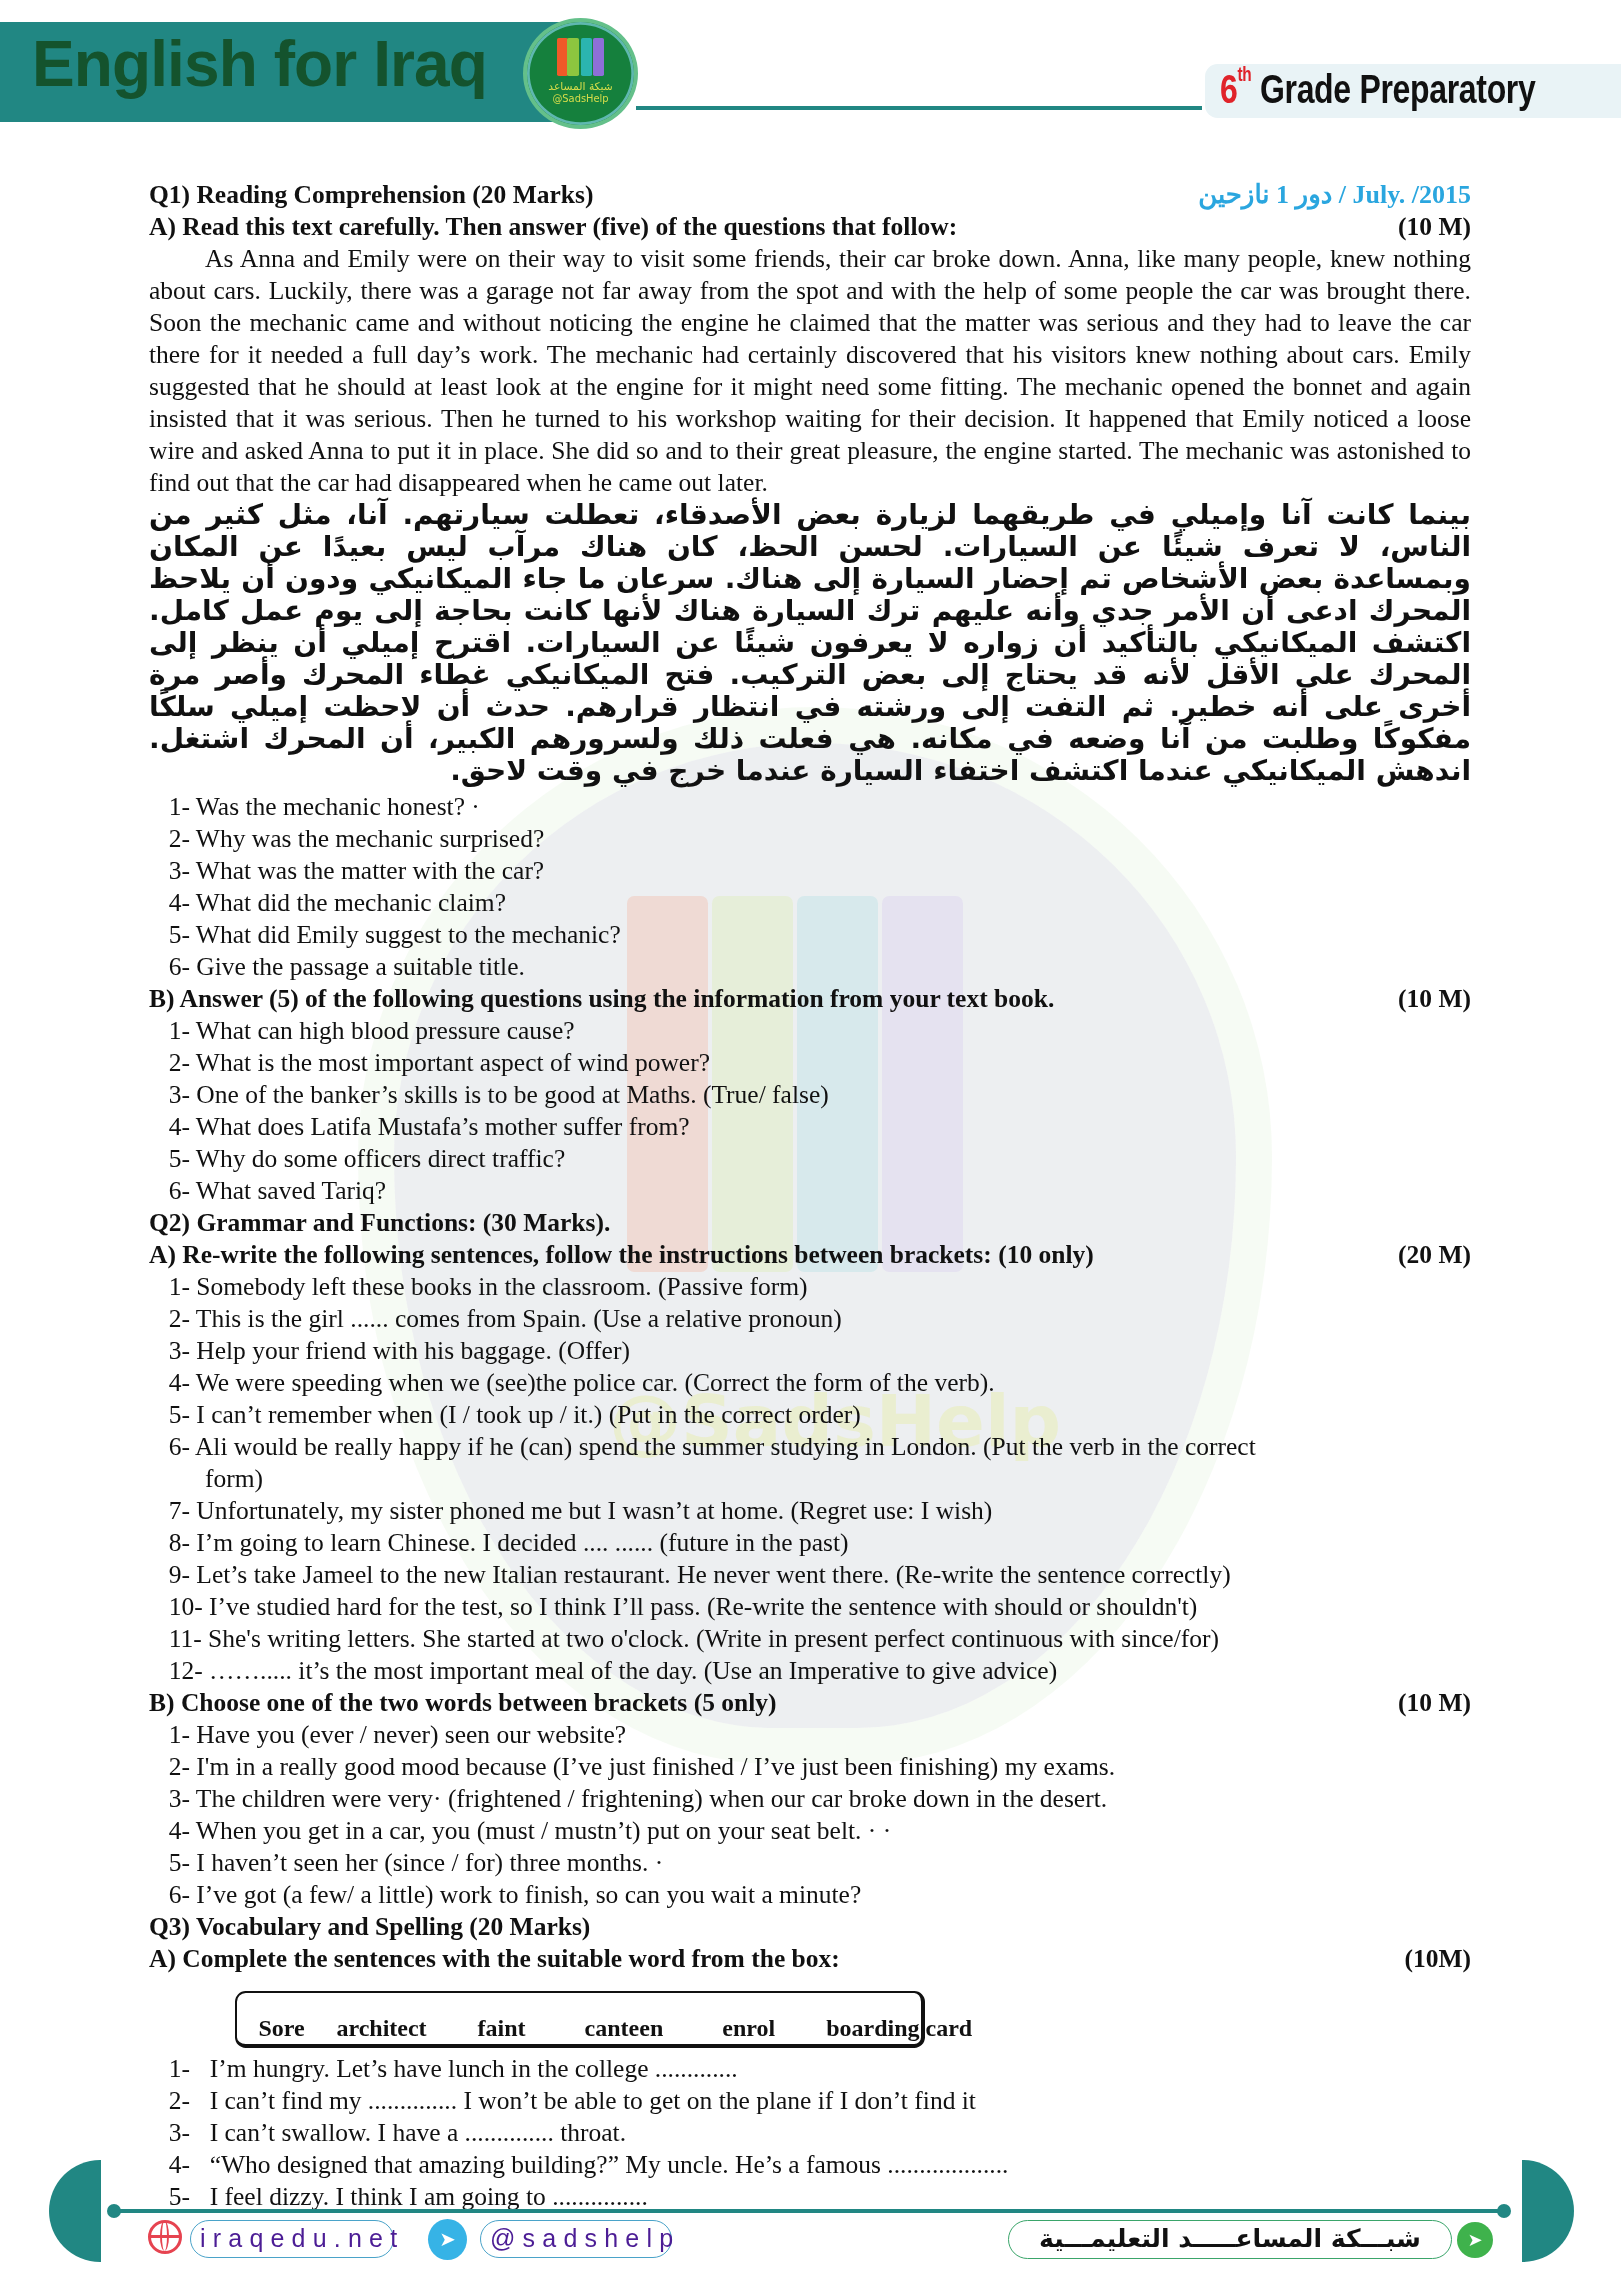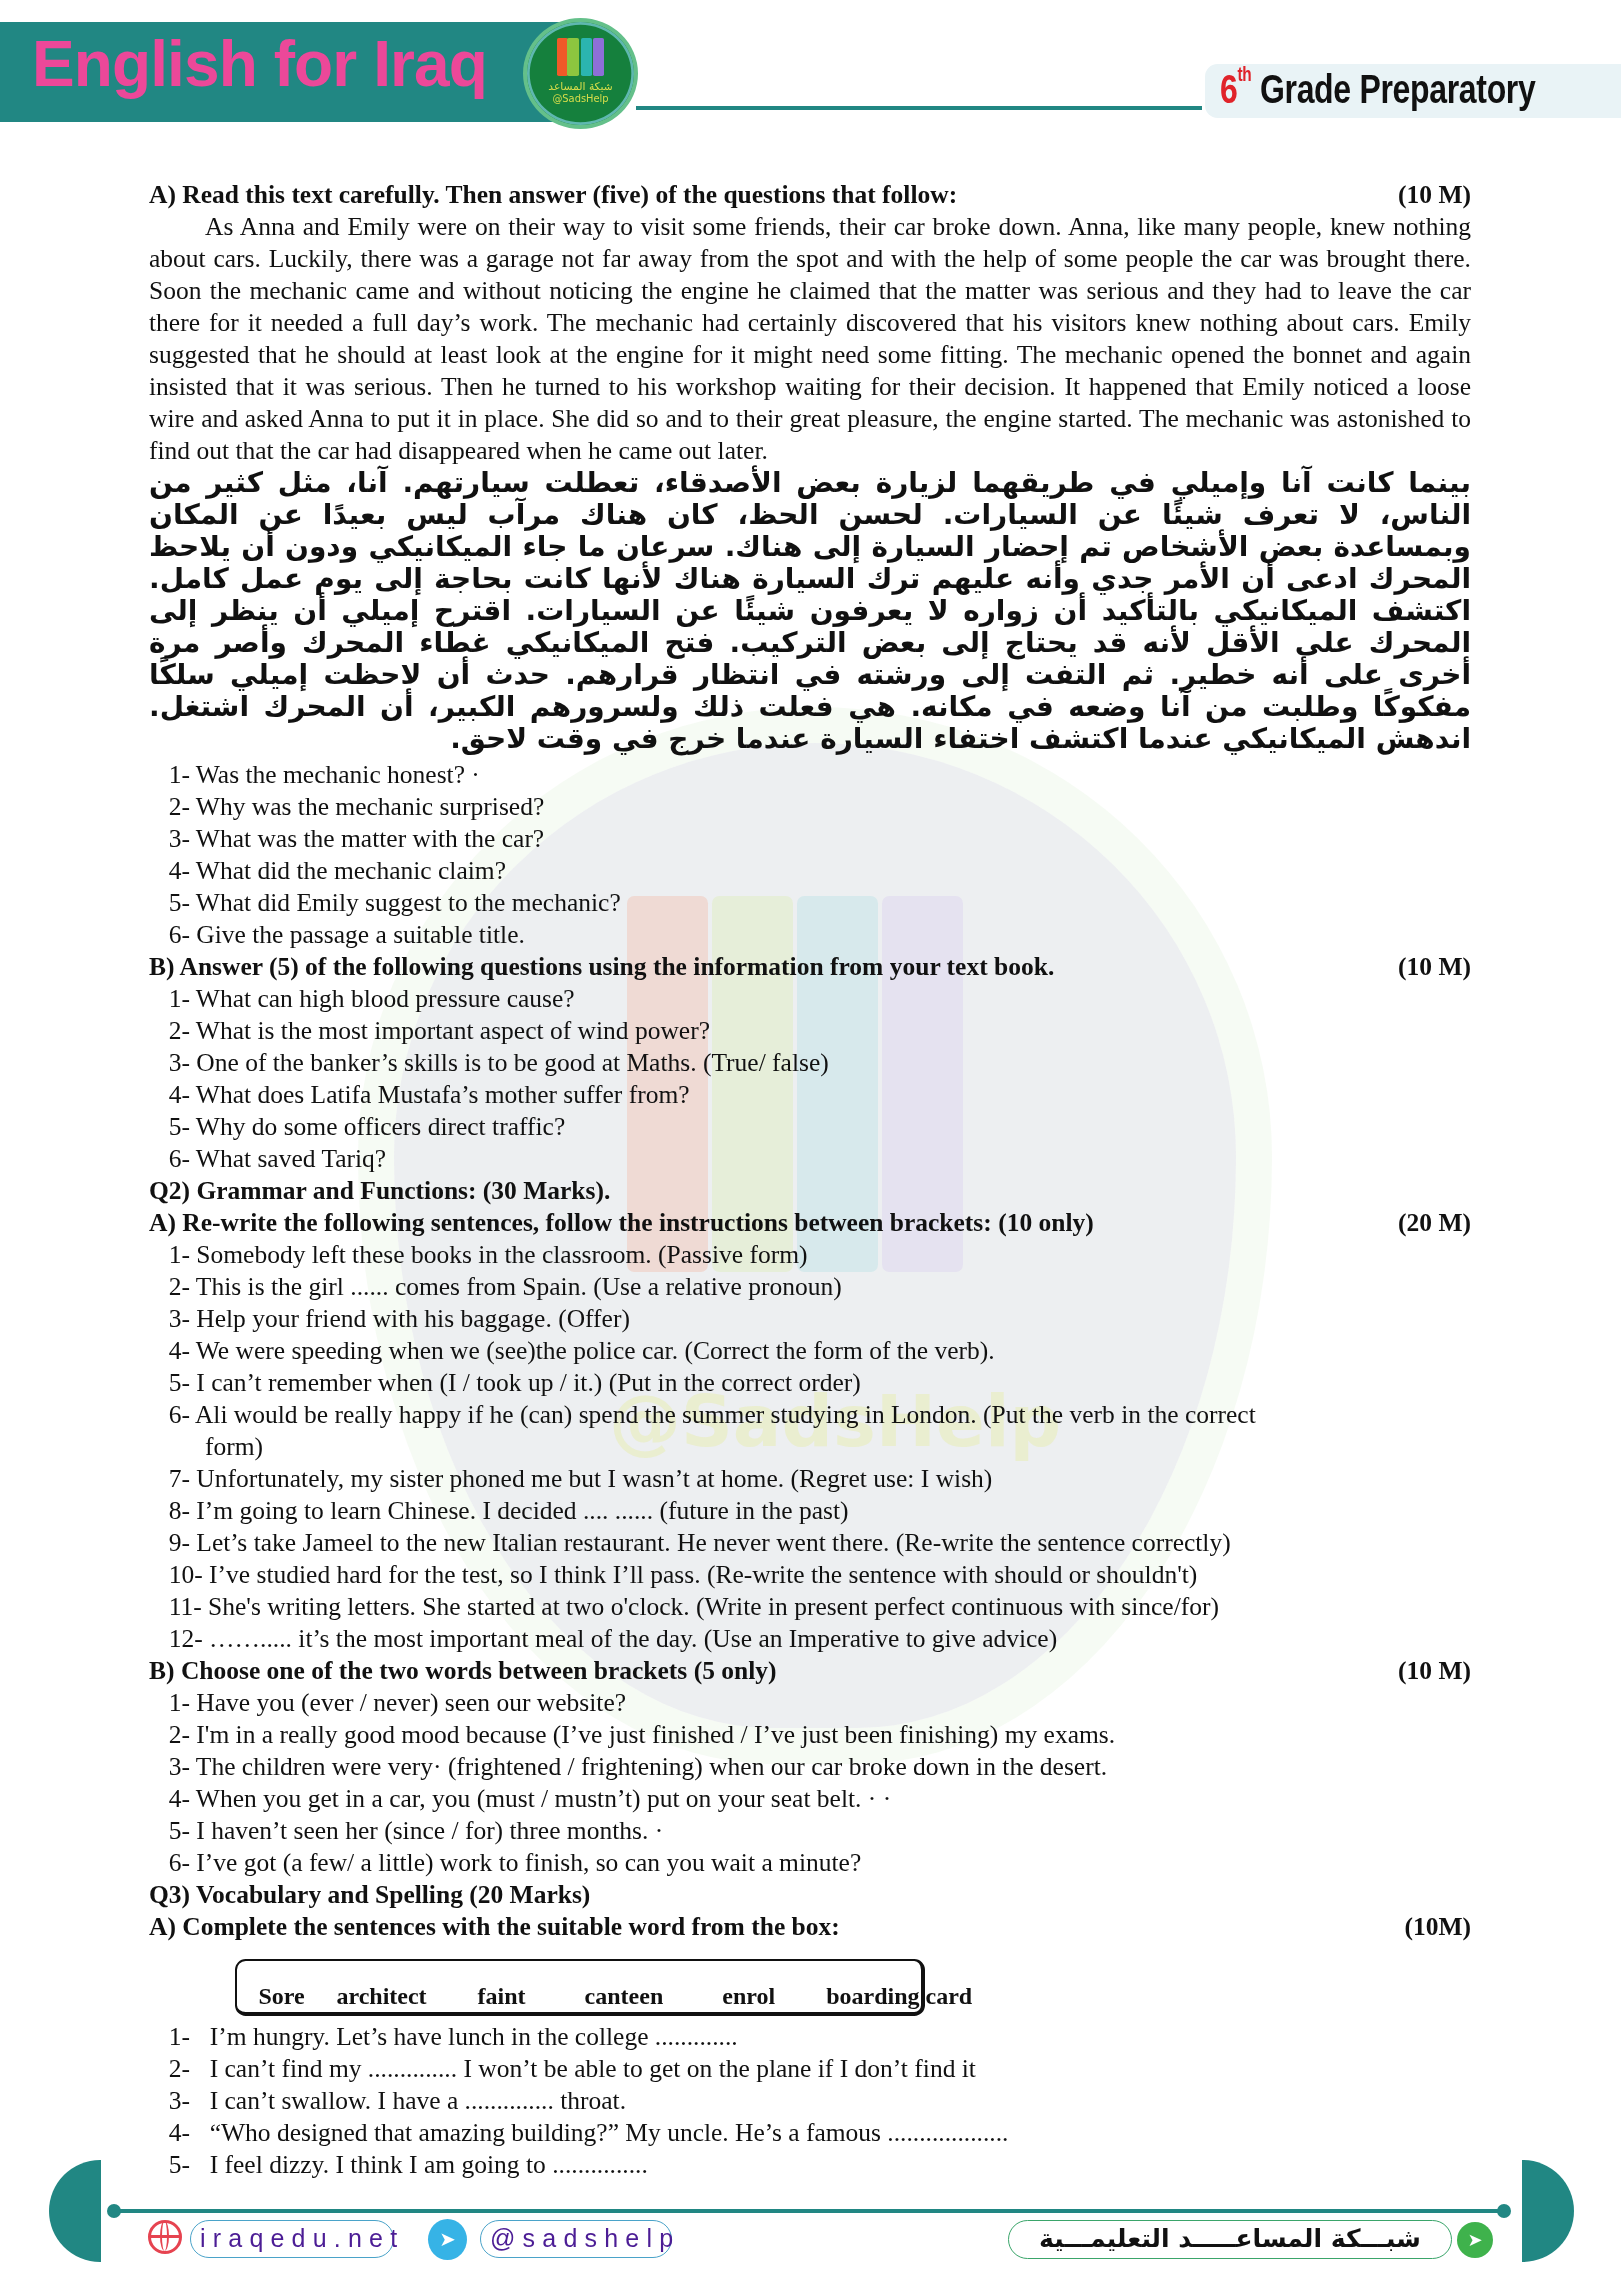--- a/index.html
+++ b/index.html
@@ -1,21 +1,21 @@
 <!DOCTYPE html>
 <html style="font-size:14.3px"><head>
 <meta charset="utf-8">
 <style>
   * { box-sizing: border-box; margin: 0; padding: 0; }
   html, body { width: 1622px; height: 2293px; background: #ffffff; overflow: hidden; }
   body { position: relative; font-family: "Liberation Serif", serif; color: #111; }
 
   
   .hdr-band { position: absolute; left: 0; top: 21.5px; width: 573px; height: 100px; background: #218783; }
-  .hdr-title { position: absolute; left: 32px; top: 27px; font-family: "Liberation Sans", sans-serif; font-weight: bold; font-size: 64px; color: #ec4899; letter-spacing: -0.9px; }
+  .hdr-title { position: absolute; left: 32px; top: 27px; font-family: "Liberation Sans", sans-serif; font-weight: bold; font-size: 64px; color: #14532d; letter-spacing: -0.9px; }
   .hdr-logo { position: absolute; left: 523px; top: 18px; width: 115px; height: 111px; border-radius: 50%; background: #15803d; border: 4.5px solid #64c08a; box-shadow: 0 0 0 2.7px #5fb8b0 inset; display: flex; flex-direction: column; align-items: center; justify-content: center; }
   .logo-book { width: 48px; height: 39px; position: relative; margin-top: -5.4px; }
   .logo-book .pg { position: absolute; top: 0; width: 11.6px; height: 38px; border-radius: 1.8px; }
   .logo-sub1 { font-family: "DejaVu Sans", sans-serif; font-size: 10.7px; color: #d7dd4a; margin-top: 3.6px; }
   .logo-sub2 { font-family: "DejaVu Sans", sans-serif; font-size: 9.9px; color: #d7dd4a; }
   .hdr-line { position: absolute; left: 636px; top: 106px; width: 566px; height: 3.6px; background: #218783; }
   .grade-box { position: absolute; left: 1205px; top: 64px; width: 417px; height: 54px; background: #e9f3f6; border-radius: 12.5px 0 0 12.5px; }
   .grade-text { position: absolute; left: 1220px; top: 63px; font-family: "Liberation Sans", sans-serif; font-weight: bold; font-size: 41px; color: #111; transform: scaleX(0.78); transform-origin: left top; white-space: nowrap; letter-spacing: -0.4px; }
   .grade-num { color: #e0232a; }
   .grade-sup { color: #e0232a; font-size: 19.7px; vertical-align: 21.5px; }
@@ -79,20 +79,24 @@
 <div class="wm-book">
   <div style="left:0;background:#f5a58a;"></div>
   <div style="left:85px;background:#d7ec9c;"></div>
   <div style="left:170px;background:#9fdce0;"></div>
   <div style="left:255px;background:#d2c2ef;"></div>
 </div>
 <div class="wm-text">@SadsHelp</div>
 
 <div class="content">
   <div class="row">
+    <span class="bold">Q1) Reading Comprehension (20 Marks)</span>
+    <span class="date">دور 1 نازحين / July. /2015</span>
+  </div>
+  <div class="row">
     <span class="bold">A) Read this text carefully. Then answer (five) of the questions that follow:</span>
     <span class="bold">(10 M)</span>
   </div>
   <div class="passage">As Anna and Emily were on their way to visit some friends, their car broke down. Anna, like many people, knew nothing about cars. Luckily, there was a garage not far away from the spot and with the help of some people the car was brought there. Soon the mechanic came and without noticing the engine he claimed that the matter was serious and they had to leave the car there for it needed a full day’s work. The mechanic had certainly discovered that his visitors knew nothing about cars. Emily suggested that he should at least look at the engine for it might need some fitting. The mechanic opened the bonnet and again insisted that it was serious. Then he turned to his workshop waiting for their decision. It happened that Emily noticed a loose wire and asked Anna to put it in place. She did so and to their great pleasure, the engine started. The mechanic was astonished to find out that the car had disappeared when he came out later.</div>
   <div class="arabic">بينما كانت آنا وإميلي في طريقهما لزيارة بعض الأصدقاء، تعطلت سيارتهم. آنا، مثل كثير من الناس، لا تعرف شيئًا عن السيارات. لحسن الحظ، كان هناك مرآب ليس بعيدًا عن المكان وبمساعدة بعض الأشخاص تم إحضار السيارة إلى هناك. سرعان ما جاء الميكانيكي ودون أن يلاحظ المحرك ادعى أن الأمر جدي وأنه عليهم ترك السيارة هناك لأنها كانت بحاجة إلى يوم عمل كامل. اكتشف الميكانيكي بالتأكيد أن زواره لا يعرفون شيئًا عن السيارات. اقترح إميلي أن ينظر إلى المحرك على الأقل لأنه قد يحتاج إلى بعض التركيب. فتح الميكانيكي غطاء المحرك وأصر مرة أخرى على أنه خطير. ثم التفت إلى ورشته في انتظار قرارهم. حدث أن لاحظت إميلي سلكًا مفكوكًا وطلبت من آنا وضعه في مكانه. هي فعلت ذلك ولسرورهم الكبير، أن المحرك اشتغل. اندهش الميكانيكي عندما اكتشف اختفاء السيارة عندما خرج في وقت لاحق.</div>
 
   <div style="margin-top:3.6px;">
     <div class="q">1- Was the mechanic honest? ·</div>
     <div class="q">2- Why was the mechanic surprised?</div>
     <div class="q">3- What was the matter with the car?</div>

